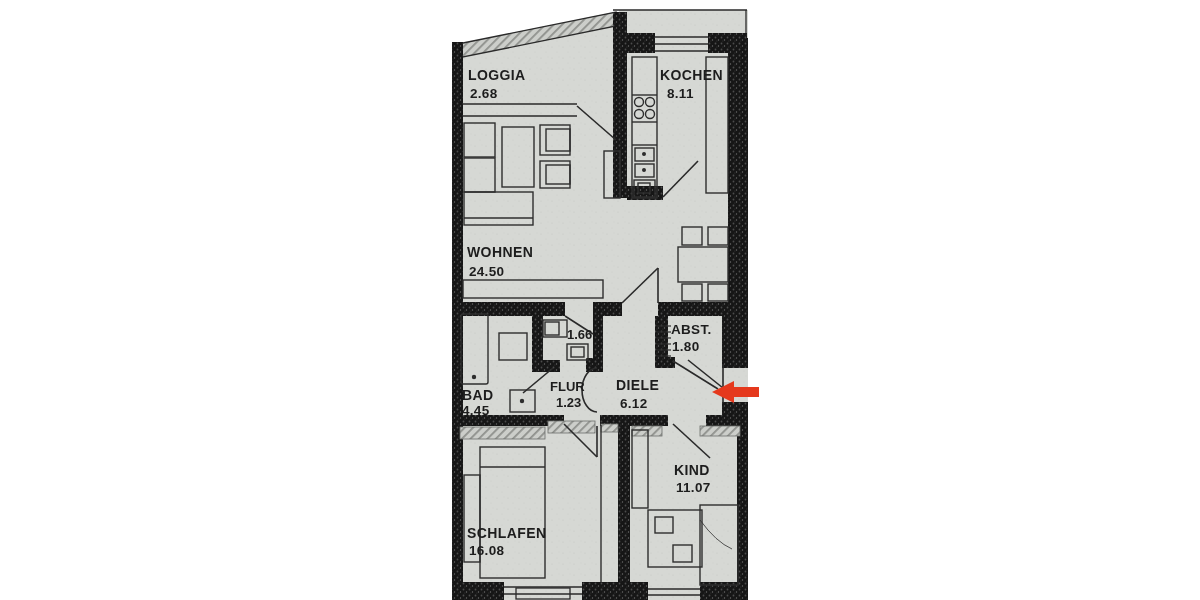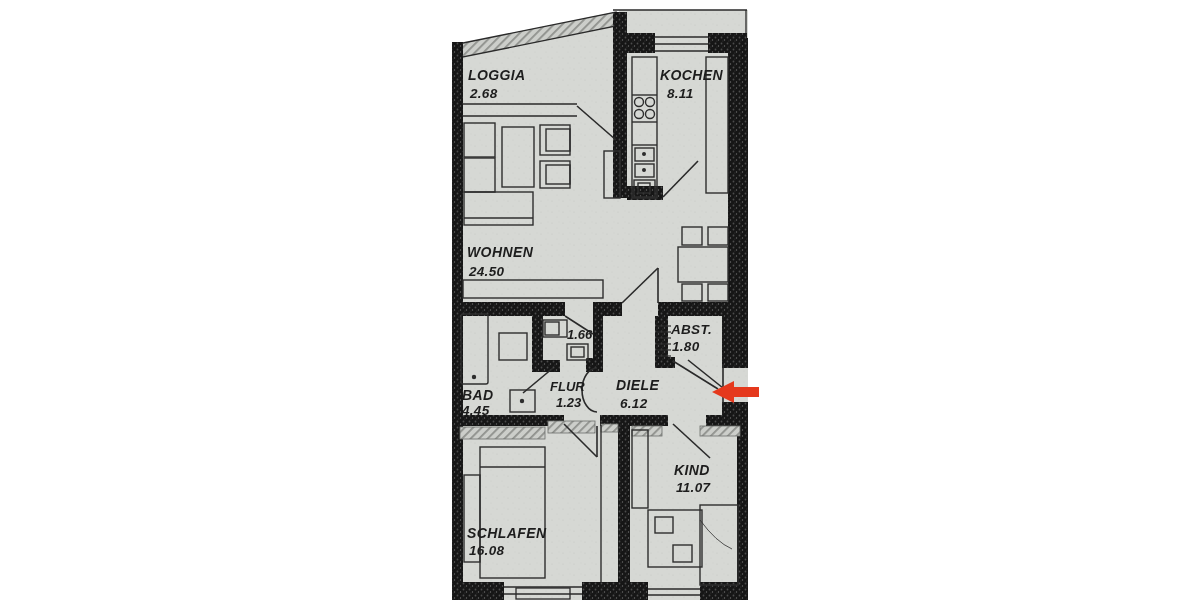--- a/index.html
+++ b/index.html
@@ -1,17 +1,17 @@
 <!DOCTYPE html>
 <html><head>
 <meta charset="utf-8">
 <style>
   html,body{margin:0;padding:0;background:#ffffff;}
   .stage{position:relative;width:1200px;height:600px;background:#ffffff;overflow:hidden;
-         font-family:"Liberation Sans",sans-serif;font-style:italic;}
+         font-family:"Liberation Sans",sans-serif;}
   svg{display:block;}
   text{font-family:"Liberation Sans",sans-serif;font-weight:bold;fill:#1d1d1d;}
   .room-name{font-size:14px;letter-spacing:.4px;}
   .room-area{font-size:13.5px;letter-spacing:.3px;}
   .small-area{font-size:13px;}
 </style>
 </head>
 <body>
 
 <div class="stage">

